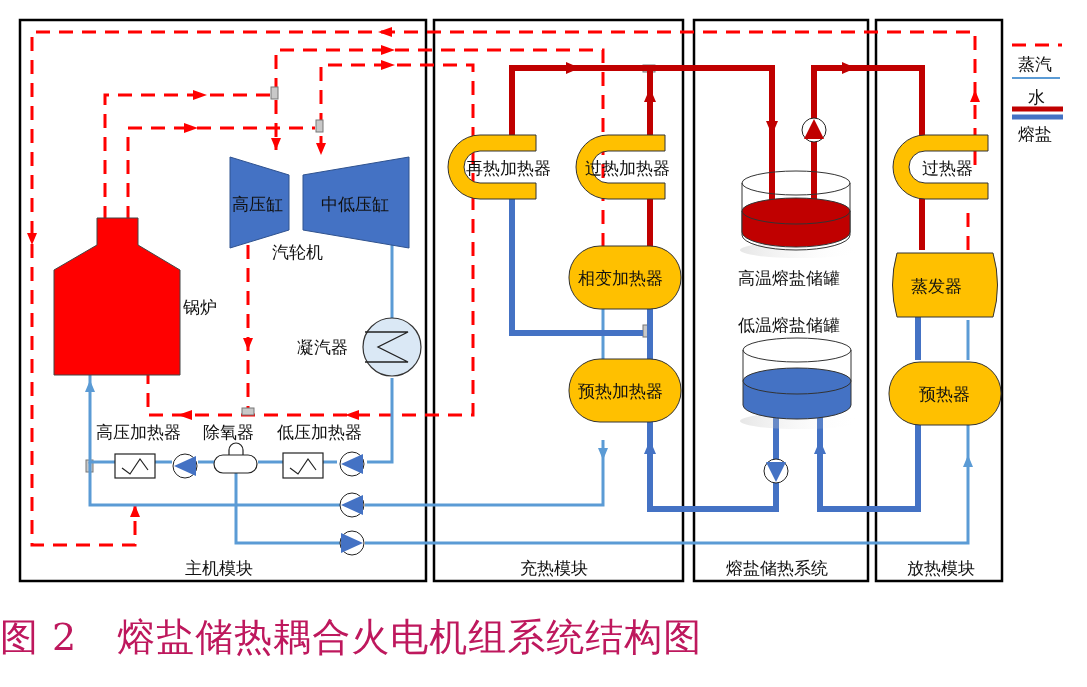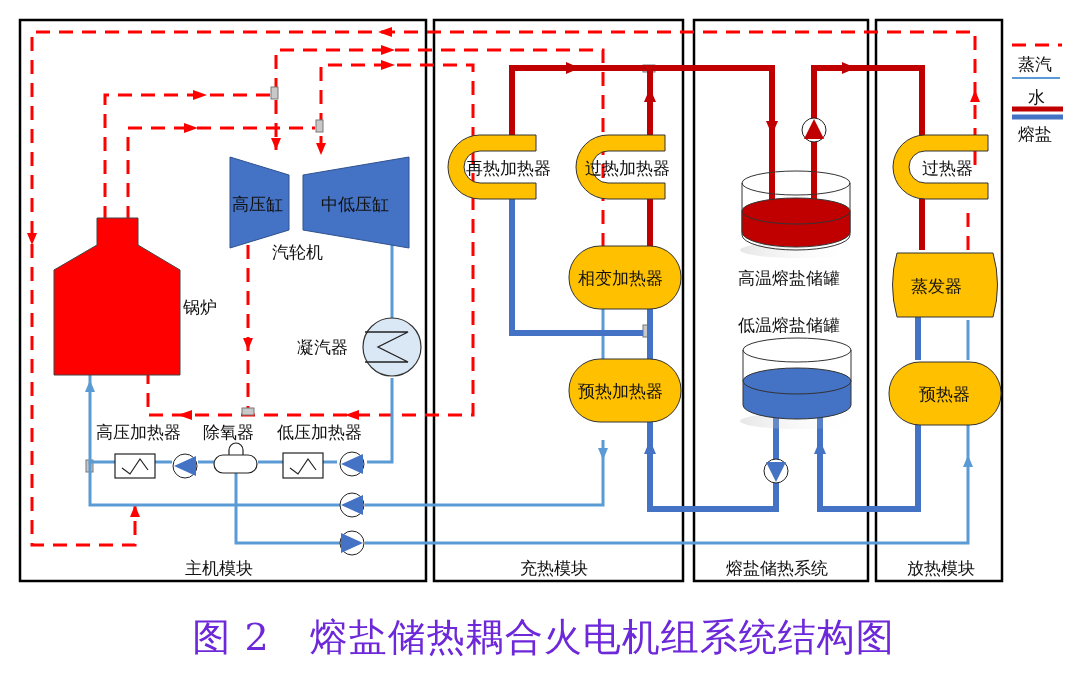--- a/index.html
+++ b/index.html
@@ -1,21 +1,21 @@
 <!DOCTYPE html>
 <html><head>
 <meta charset="utf-8">
 <style>
   html, body { margin: 0; padding: 0; background: #ffffff; }
   body { width: 1087px; height: 687px; position: relative; overflow: hidden;
          font-family: "DejaVu Sans", "Liberation Sans", sans-serif; }
   svg#diagram { position: absolute; left: 0; top: 0; }
   .lbl { font-family: "DejaVu Sans", sans-serif; fill: #111; }
-  .caption { position: absolute; left: 0; width: 1087px; top: 612px; text-align: center;
-             font-family: "DejaVu Serif", "Liberation Serif", serif; font-size: 38px; color: #6d28d9; letter-spacing: 1px; }
+  .caption { position: absolute; left: 0; width: 1087px; top: 612px; text-align: left;
+             font-family: "DejaVu Serif", "Liberation Serif", serif; font-size: 38px; color: #be185d; letter-spacing: 1px; }
   .caption span { display: inline-block; }
   .caption .num { margin-right: 40px; }
 </style>
 </head>
 <body>
 
 <svg id="diagram" width="1087" height="600" viewBox="0 0 1087 600">
   <defs>
     <marker id="arrR" markerWidth="8" markerHeight="8" refX="4" refY="4" orient="auto" markerUnits="userSpaceOnUse">
       <path d="M0,0 L8,4 L0,8 z" fill="#ff0000"></path>

